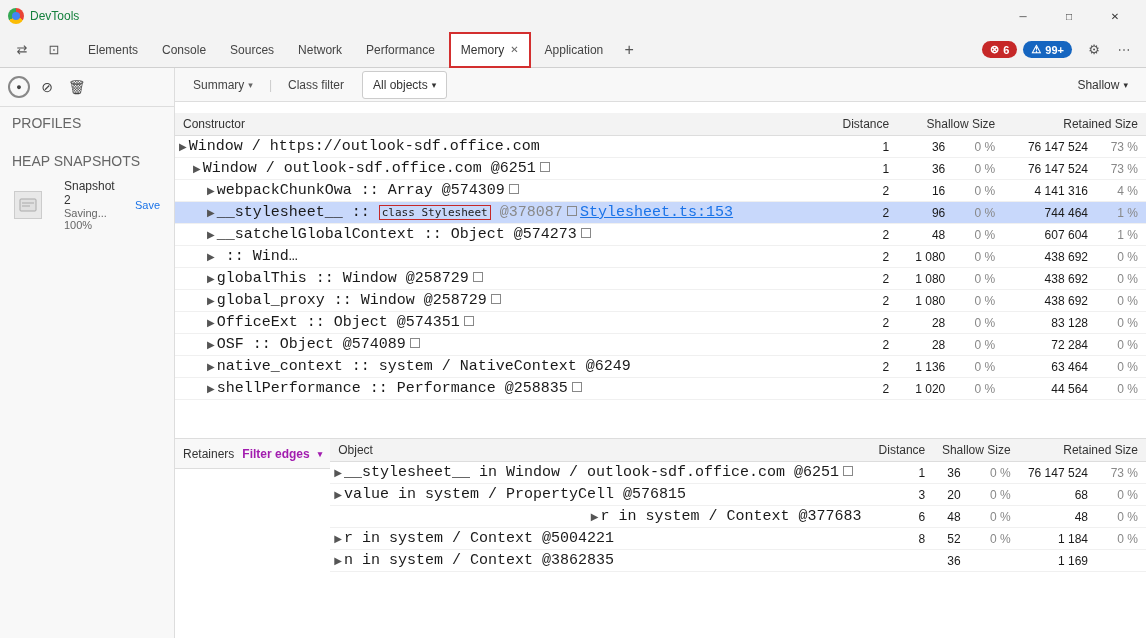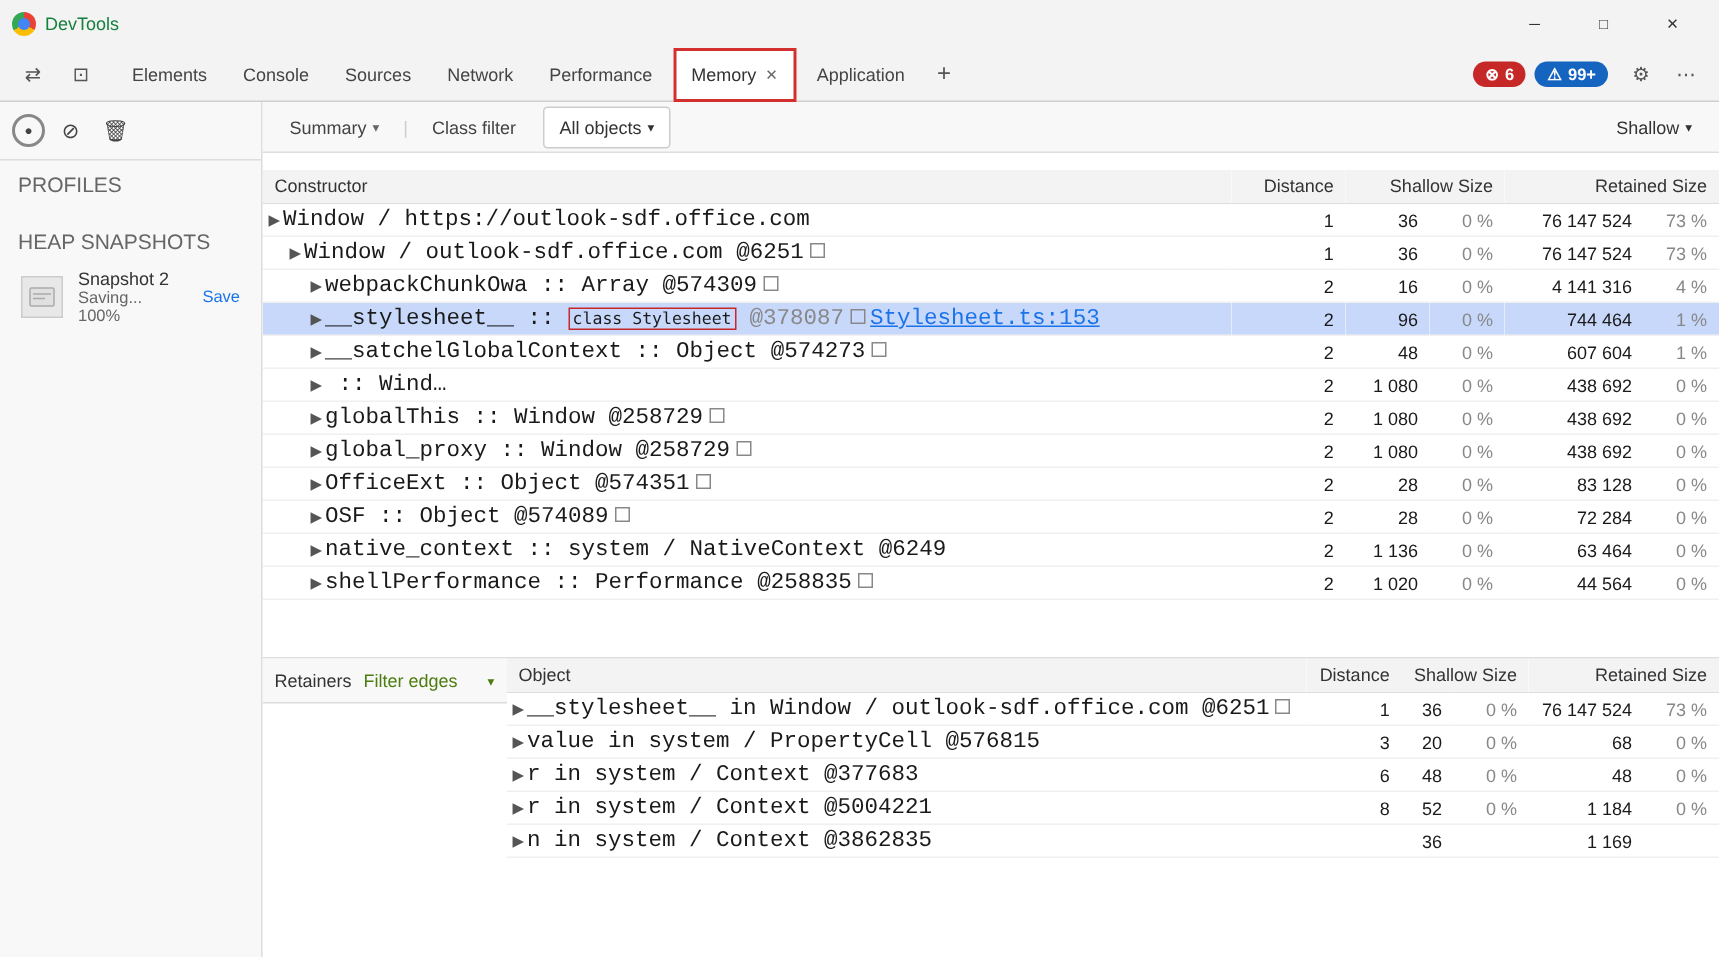--- a/index.html
+++ b/index.html
@@ -29,21 +29,21 @@
 
     
     .devtools-body { display: flex; height: calc(638px - 68px); background: #fff; }
 
     
     .sidebar { width: 175px; background: #f8f8f8; border-right: 1px solid #ddd; display: flex; flex-direction: column; }
     .sidebar-toolbar { display: flex; align-items: center; gap: 4px; padding: 6px 8px; border-bottom: 1px solid #ddd; }
     .sidebar-btn { width: 26px; height: 26px; display: flex; align-items: center; justify-content: center; border-radius: 4px; border: none; background: transparent; cursor: pointer; font-size: 14px; color: #444; }
     .sidebar-section { padding: 8px; }
     .sidebar-section-title { font-size: 14px; font-weight: 400; color: #666; text-transform: uppercase; margin-bottom: 6px; padding: 0 4px; }
-    .profile-item { display: flex; align-items: center; gap: 10px; padding: 4px 6px; cursor: pointer; border-radius: 3px; }
+    .profile-item { display: flex; align-items: center; gap: 22px; padding: 4px 6px; cursor: pointer; border-radius: 3px; }
     .profile-icon { width: 28px; height: 28px; background: #e8e8e8; border: 1px solid #ccc; display: flex; align-items: center; justify-content: center; font-size: 10px; color: #666; flex-shrink: 0; }
     .profile-info { flex: 1; min-width: 0; }
     .profile-name { font-size: 12px; color: #333; }
     .profile-sub { font-size: 11px; color: #666; }
     .save-link { font-size: 11px; color: #1a73e8; cursor: pointer; text-decoration: none; }
 
     
     .main-panel { flex: 1; display: flex; flex-direction: column; overflow: hidden; }
     .sub-tab-bar { display: flex; align-items: center; background: #f8f8f8; border-bottom: 1px solid #ddd; height: 34px; padding: 0 8px; gap: 4px; }
     .sub-tab { display: flex; align-items: center; gap: 4px; padding: 0 10px; height: 34px; cursor: pointer; font-size: 12px; color: #444; border: none; background: transparent; }
@@ -64,21 +64,21 @@
     .link-blue { color: #1a73e8; cursor: pointer; text-decoration: underline; }
     .inline-highlight { background: transparent; border: 1.5px solid #c62828; padding: 0 2px; font-family: monospace; font-size: 11px; }
     .mono { font-family: 'Consolas', 'Courier New', monospace; font-size: 15px; }
     .at-id { color: #888; }
     .square-icon { display: inline-block; width: 10px; height: 10px; border: 1px solid #888; margin-left: 4px; cursor: pointer; }
 
     
     .retainers-panel { border-top: 1px solid #ddd; height: 200px; display: flex; flex-direction: row; }
     .retainers-header { display: flex; align-items: center; background: #f8f8f8; border-bottom: 1px solid #ddd; height: 30px; padding: 0 8px; gap: 8px; }
     .retainers-title { font-size: 12px; font-weight: 500; color: #333; }
-    .filter-edges { display: flex; align-items: center; gap: 20px; font-size: 12px; color: #4d7c0f; cursor: pointer; }
+    .filter-edges { display: flex; align-items: center; gap: 8px; font-size: 12px; color: #a21caf; cursor: pointer; font-weight: bold; }
     .retainers-table { flex: 1; overflow-y: auto; }
 
     .devtools-chrome-icon { width: 16px; height: 16px; border-radius: 50%; background: conic-gradient(#ea4335 0 33%, #fbbc04 33% 66%, #34a853 66% 100%); position: relative; }
     .devtools-chrome-icon::after { content: ''; position: absolute; top: 4px; left: 4px; width: 8px; height: 8px; border-radius: 50%; background: #4285f4; }
   </style>
 </head>
 <body>
 
 <div class="title-bar">
   <div class="devtools-chrome-icon app-icon"></div>
@@ -314,21 +314,21 @@
               </tr>
               <tr>
                 <td style="padding-left: 4px; max-width: 530px; overflow: hidden; text-overflow: ellipsis;"><span class="tree-arrow">▶</span><span class="mono">value in system / PropertyCell @576815</span></td>
                 <td class="right">3</td>
                 <td class="right">20</td>
                 <td class="right" style="color: rgb(136, 136, 136); width: 50px;">0 %</td>
                 <td class="right">68</td>
                 <td class="right" style="color: rgb(136, 136, 136); width: 50px;">0 %</td>
               </tr>
               <tr>
-                <td style="padding-left: 4px; max-width: 530px; overflow: hidden; text-overflow: ellipsis;"><span class="tree-arrow">▶</span><span class="mono">r in system / Context @377683</span></td>
+                <td style="padding-left: 4px; max-width: 530px; overflow: hidden; text-overflow: ellipsis; text-align: right;"><span class="tree-arrow">▶</span><span class="mono">r in system / Context @377683</span></td>
                 <td class="right">6</td>
                 <td class="right">48</td>
                 <td class="right" style="color: rgb(136, 136, 136); width: 50px;">0 %</td>
                 <td class="right">48</td>
                 <td class="right" style="color: rgb(136, 136, 136); width: 50px;">0 %</td>
               </tr>
               <tr>
                 <td style="padding-left: 4px; max-width: 530px; overflow: hidden; text-overflow: ellipsis;"><span class="tree-arrow">▶</span><span class="mono">r in system / Context @5004221</span></td>
                 <td class="right">8</td>
                 <td class="right">52</td>

